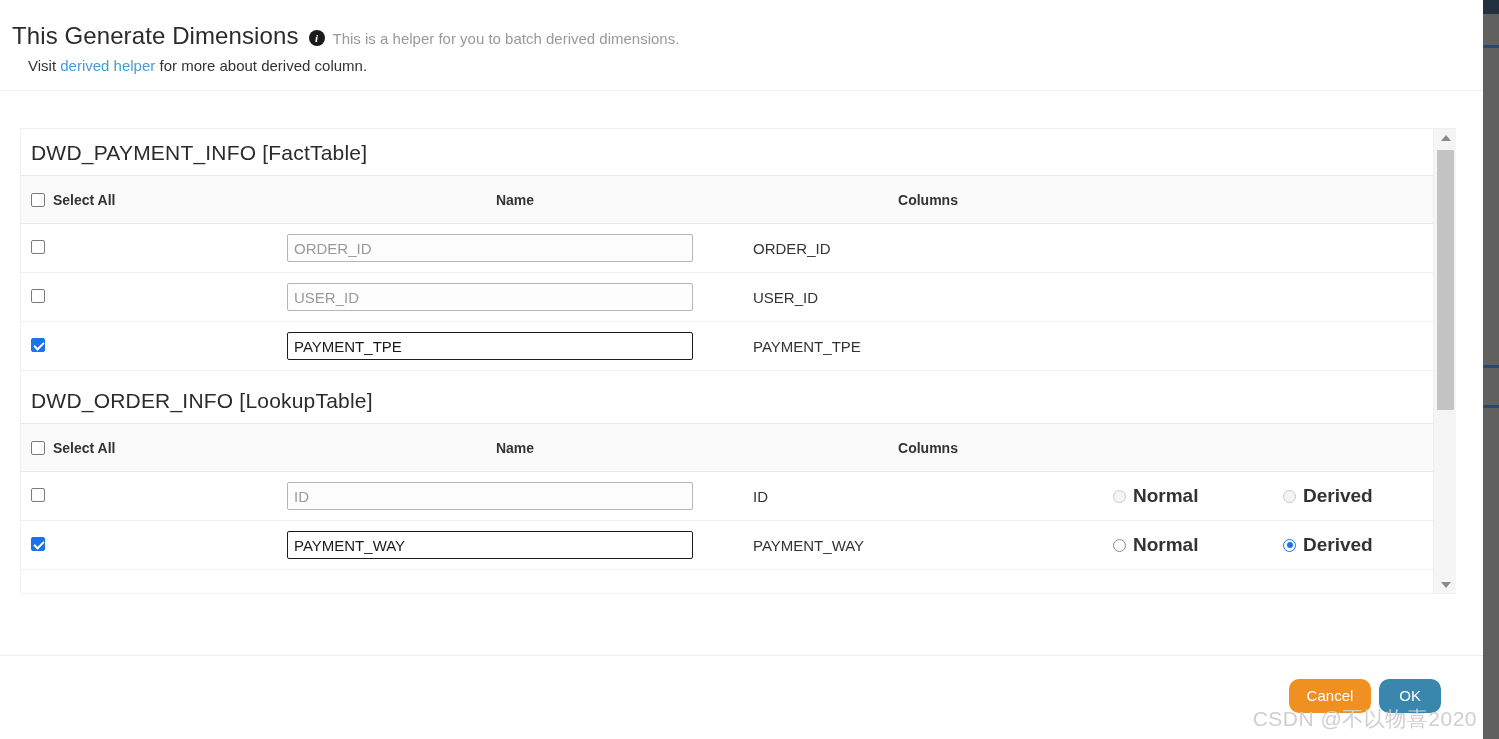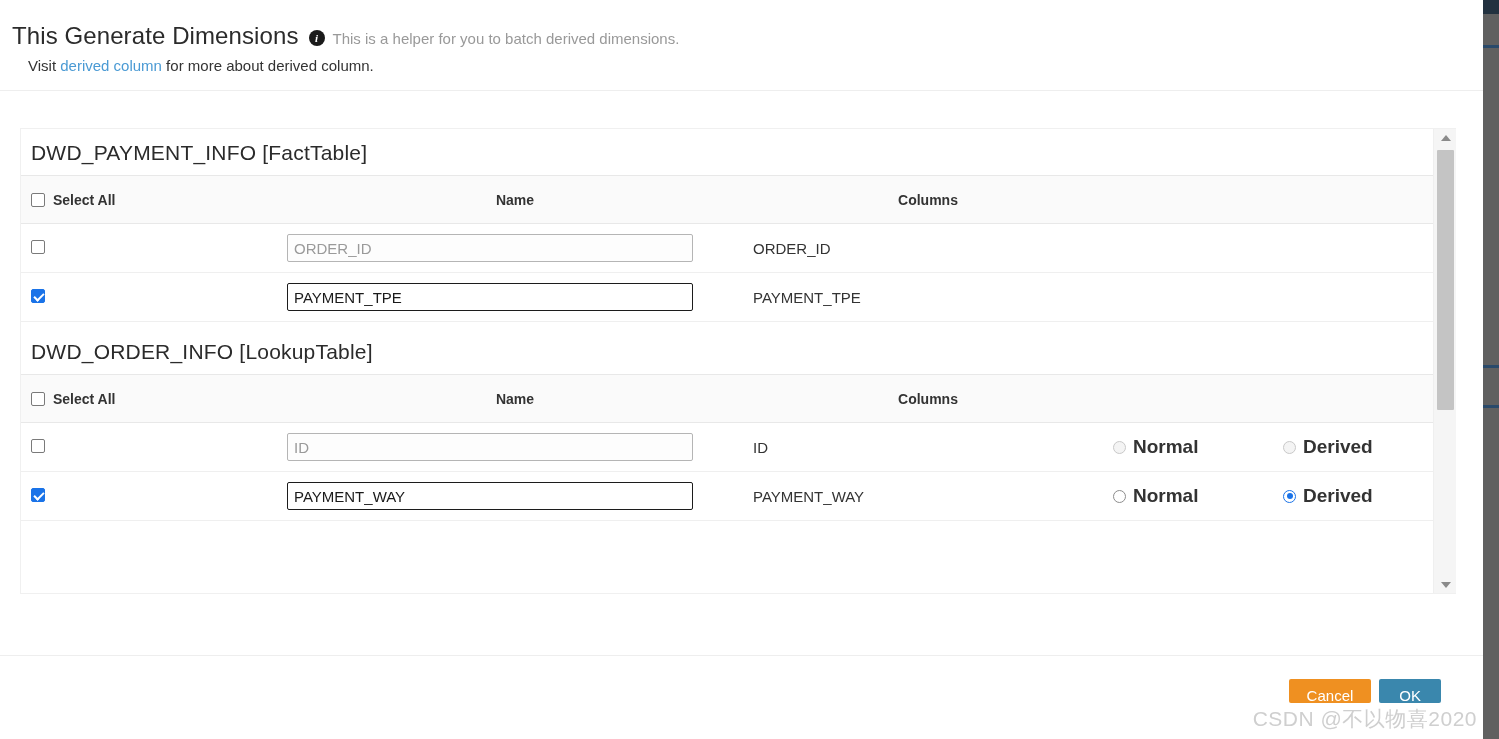--- a/index.html
+++ b/index.html
@@ -257,25 +257,25 @@
     background: #ffffff;
   }
   .footer-btns {
     position: absolute;
     right: 42px; top: 23px;
     display: flex;
     gap: 8px;
   }
   .btn {
     border: none;
-    border-radius: 2px;
+    border-radius: 10px;
     font-size: 15px;
     font-family: "Liberation Sans", sans-serif;
     color: #ffffff;
-    height: 24px;
+    height: 34px;
     cursor: pointer;
     line-height: 34px;
     padding: 0 18px;
   }
   .btn-cancel { background: #ef9021; }
   .btn-ok { background: #3a87ad; padding: 0 20px; }
 
   .watermark {
     position: absolute;
     right: 22px; top: 705px;
@@ -312,21 +312,21 @@
 
 <div class="page">
 
   <div class="modal-header">
     <div class="header-title-row">
       <span class="header-title">This Generate Dimensions</span>
       <span class="info-icon">i</span>
       <span class="header-hint">This is a helper for you to batch derived dimensions.</span>
     </div>
     <div class="header-sub">
-      <span>Visit </span><a href="#">derived column</a><span> for more about derived column.</span>
+      <span>Visit </span><a href="#">derived helper</a><span> for more about derived column.</span>
     </div>
   </div>
 
   <div class="modal-body">
     <div class="body-inner">
 
       <div class="table-title">DWD_PAYMENT_INFO [FactTable]</div>
       <table class="grid">
         <colgroup>
           <col class="col-check">
@@ -354,20 +354,31 @@
             <td>
               <span class="cb"></span>
             </td>
             <td>
               <input class="name-input disabled" type="text" disabled="" placeholder="ORDER_ID" style="">
             </td>
             <td>ORDER_ID</td>
             <td></td>
             <td></td>
           </tr>
+          <tr class="row-highlight">
+            <td>
+              <span class="cb"></span>
+            </td>
+            <td>
+              <input class="name-input disabled" type="text" disabled="" placeholder="USER_ID" style="">
+            </td>
+            <td>USER_ID</td>
+            <td></td>
+            <td></td>
+          </tr>
           <tr>
             <td>
               <span class="cb checked"></span>
             </td>
             <td>
               <input class="name-input active" type="text" value="PAYMENT_TPE" style="">
             </td>
             <td>PAYMENT_TPE</td>
             <td></td>
             <td></td>

